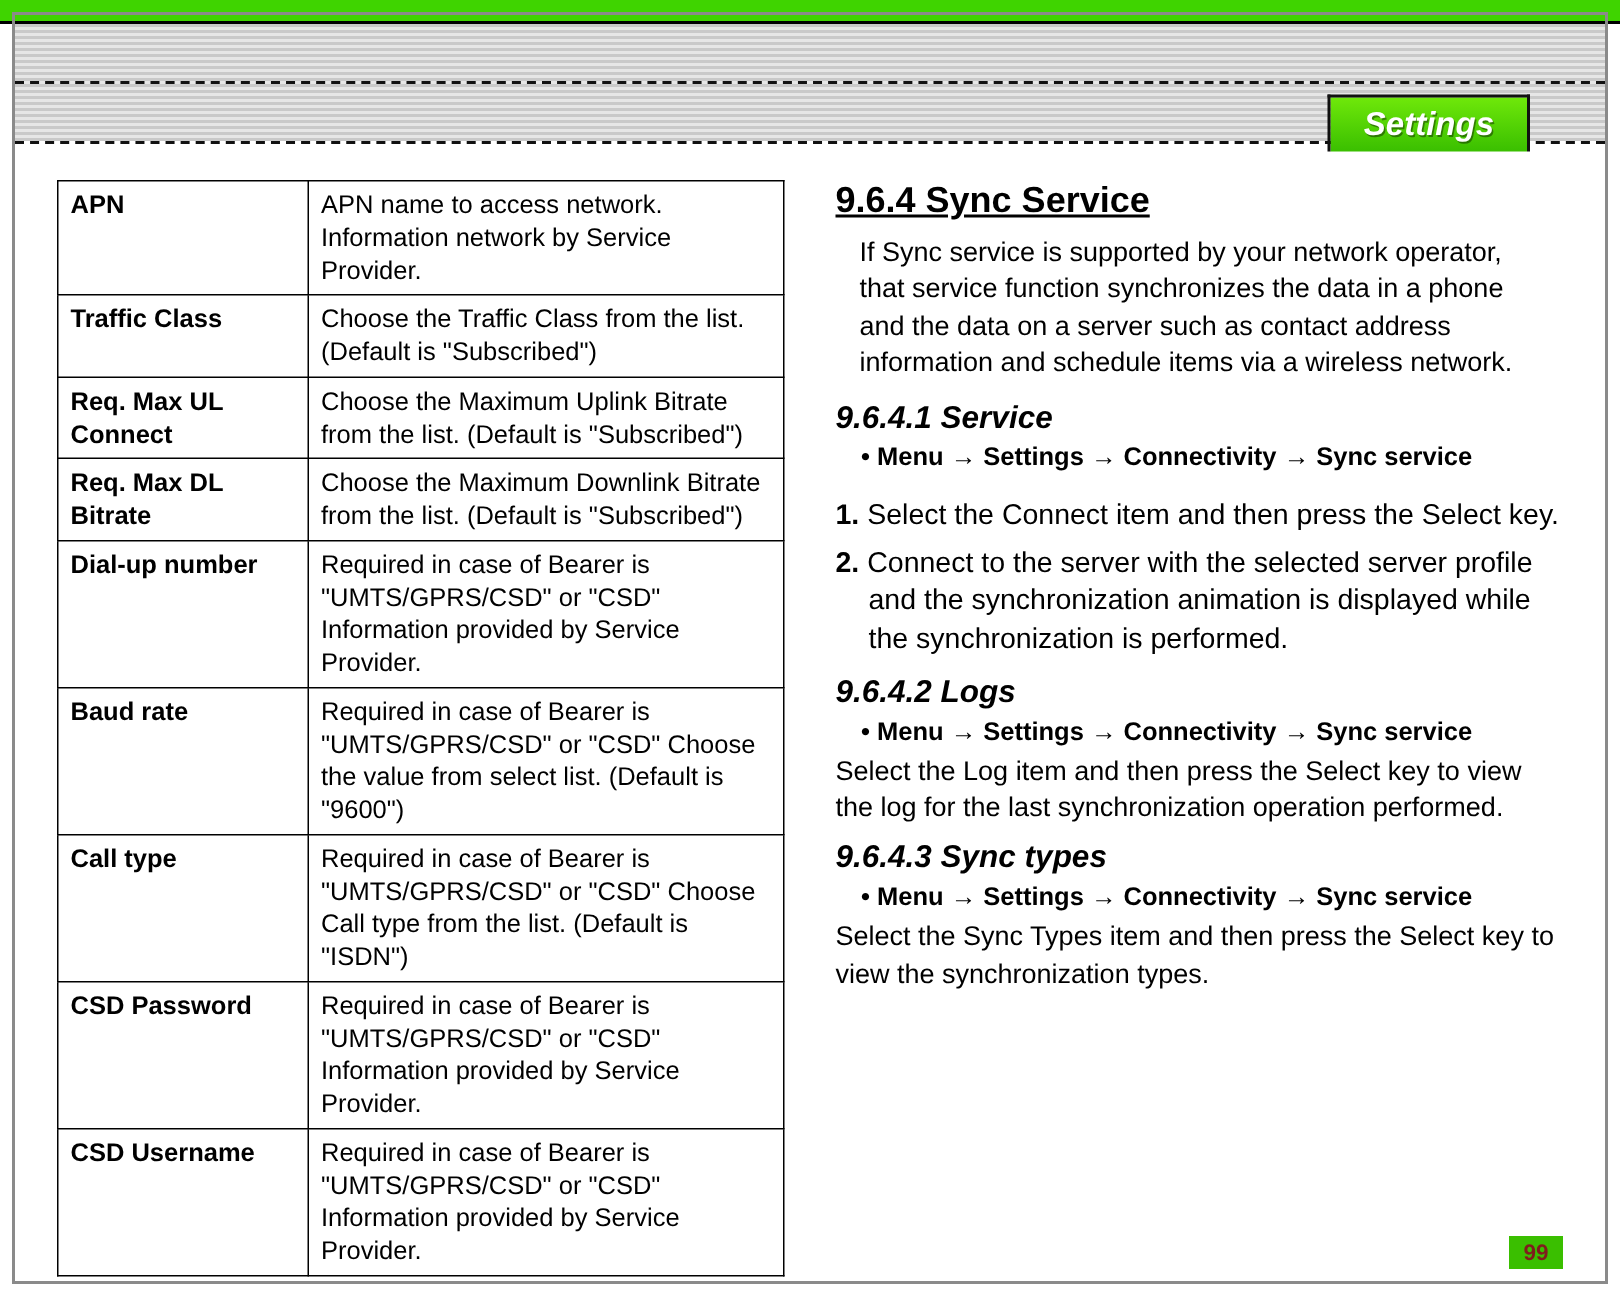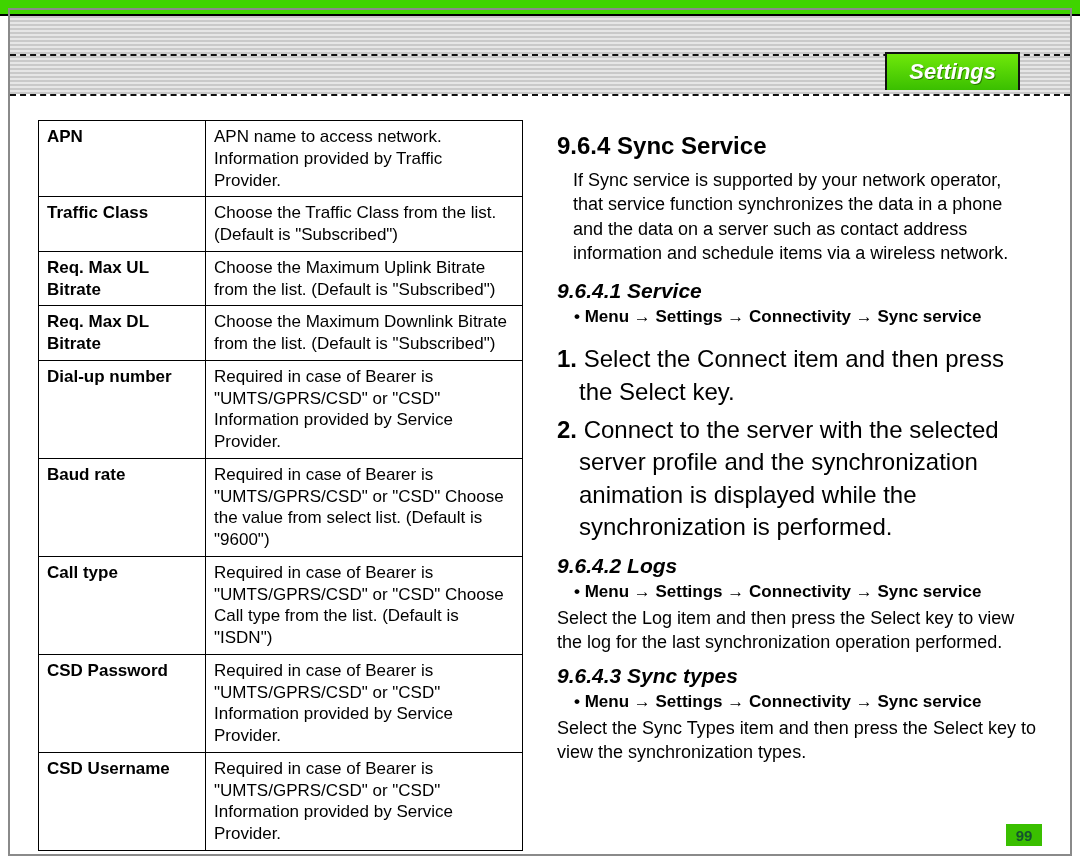--- a/index.html
+++ b/index.html
@@ -4,41 +4,41 @@
 <style>
   html,body{margin:0;padding:0;font-family:Arial,Helvetica,sans-serif;background:#fff;}
   .page{width:1080px;height:864px;position:relative;box-sizing:border-box;overflow:hidden;}
   .outer-frame{position:absolute;inset:8px;border:2px solid #8a8a8a;}
   .top-green{position:absolute;left:0;right:0;top:0;height:14px;background:#3fd400;border-bottom:2px solid #000;}
   .texture{position:absolute;left:10px;right:10px;top:16px;height:78px;
     background:repeating-linear-gradient(0deg,#c9c9c9 0 2px,#e6e6e6 2px 4px);}
   .dash-top,.dash-bot{position:absolute;left:10px;right:10px;border-top:2px dashed #111;}
   .dash-top{top:54px;}
   .dash-bot{top:94px;}
-  .tab{position:absolute;right:60px;top:52px;height:36px;padding:0 22px;
+  .tab{position:absolute;right:60px;top:63px;height:36px;padding:0 22px;
     background:linear-gradient(#6fe80a,#3abf00);border:2px solid #111;border-bottom:none;
     display:flex;align-items:center;}
   .tab .inner{color:#fff;font-weight:bold;font-style:italic;font-size:22px;text-shadow:1px 1px 0 rgba(0,0,0,.4);}
   .content{position:absolute;left:38px;right:38px;top:120px;bottom:30px;display:flex;gap:34px;}
   .col{flex:1 1 0;}
   
   table{border-collapse:collapse;width:100%;font-size:17px;line-height:1.28;}
   td{border:1.5px solid #000;padding:5px 8px;vertical-align:top;}
   td.lbl{font-weight:bold;width:150px;}
   
-  h2{font-size:24px;margin:12px 0 8px;font-weight:bold;}
+  h2{font-size:24px;margin:0 0 8px;font-weight:bold;text-decoration:underline;}
   .intro{font-size:18px;line-height:1.35;margin:0 16px 14px;}
   .sub{font-size:21px;font-style:italic;font-weight:bold;margin:6px 0 4px;}
   .crumb{font-size:17px;font-weight:bold;margin:2px 17px 4px;}
   .body{font-size:18px;line-height:1.35;margin:0 0 10px;}
-  ol.steps{margin:16px 0 10px;padding-left:0;list-style:none;font-size:24px;line-height:1.35;}
+  ol.steps{margin:16px 0 10px;padding-left:0;list-style:none;font-size:19px;line-height:1.35;}
   ol.steps li{padding-left:22px;text-indent:-22px;margin-bottom:6px;}
   ol.steps .n{font-weight:bold;}
   .page-num{position:absolute;right:38px;bottom:18px;width:36px;height:22px;background:#3abf00;
-    color:#14532d;font-weight:bold;font-size:15px;display:flex;align-items:center;justify-content:center;}
+    color:#7f1d1d;font-weight:bold;font-size:15px;display:flex;align-items:center;justify-content:center;}
 </style>
 </head>
 <body>
 
 <div class="page">
   <div class="top-green"></div>
   <div class="texture"></div>
   <div class="dash-top"></div>
   <div class="dash-bot"></div>
   <div class="outer-frame"></div>
@@ -47,28 +47,28 @@
     <span class="inner">Settings</span>
   </div>
 
   <div class="content">
 
     <div class="col">
       <table>
         <tbody>
             <tr>
               <td class="lbl">APN</td>
-              <td>APN name to access network. Information provided by Traffic Provider.</td>
+              <td>APN name to access network. Information network by Service Provider.</td>
             </tr>
         <tr>
               <td class="lbl">Traffic Class</td>
               <td>Choose the Traffic Class from the list. (Default is "Subscribed")</td>
             </tr>
         <tr>
-              <td class="lbl">Req. Max UL Bitrate</td>
+              <td class="lbl">Req. Max UL Connect</td>
               <td>Choose the Maximum Uplink Bitrate from the list. (Default is "Subscribed")</td>
             </tr>
         <tr>
               <td class="lbl">Req. Max DL Bitrate</td>
               <td>Choose the Maximum Downlink Bitrate from the list. (Default is "Subscribed")</td>
             </tr>
         <tr>
               <td class="lbl">Dial-up number</td>
               <td>Required in case of Bearer is "UMTS/GPRS/CSD" or "CSD" Information provided by Service Provider.</td>
             </tr>

